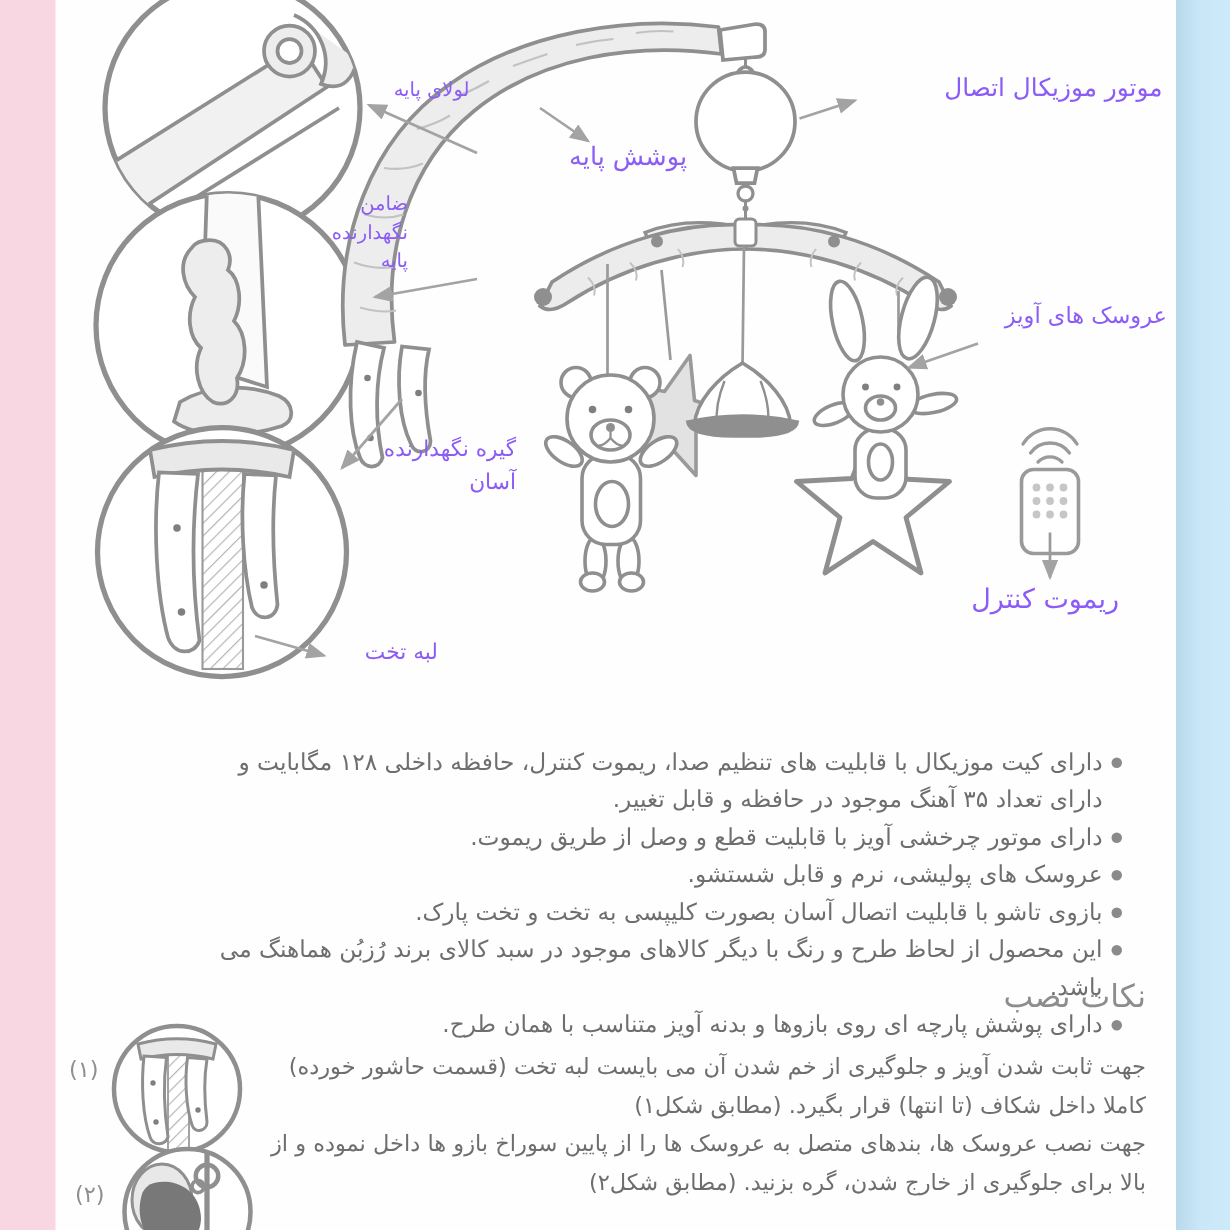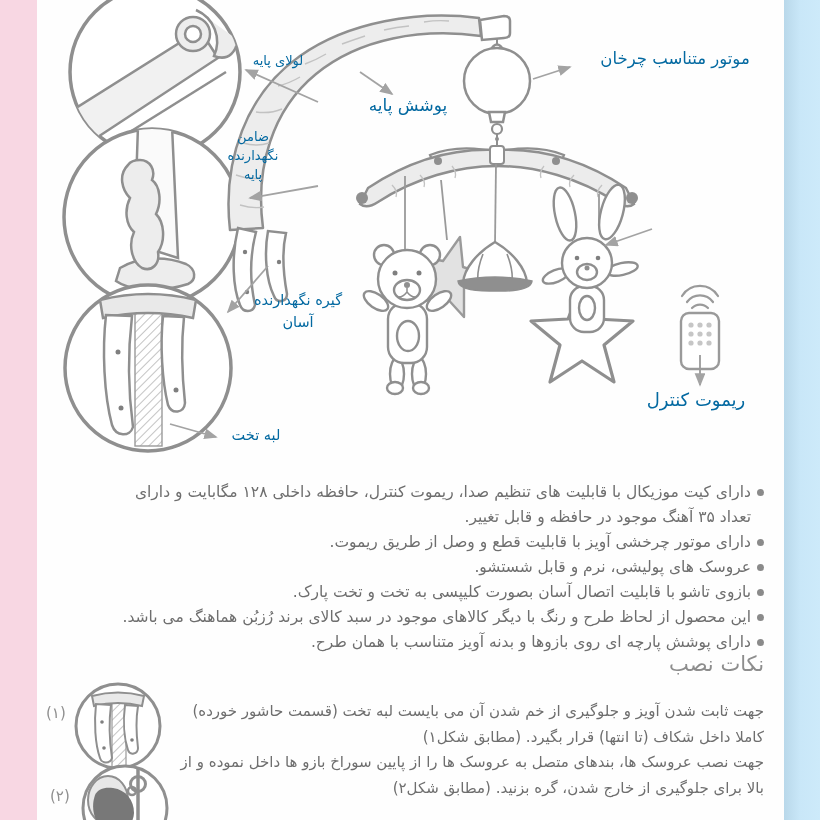--- a/index.html
+++ b/index.html
@@ -2,31 +2,31 @@
 <html lang="fa"><head>
 <meta charset="utf-8">
 <style>
   html,body{margin:0;padding:0;background:#ffffff;}
   #page{position:relative;width:820px;height:820px;overflow:hidden;background:#fefefe;
         font-family:"DejaVu Sans",sans-serif;}
   .stripe{position:absolute;top:0;height:820px;}
   #stripe-left{left:0;width:37px;background:#f8d7e3;}
   #stripe-right{right:0;width:36px;background:linear-gradient(90deg,#b9d8ea 0%,#c9e7f8 45%,#cdeafa 100%);}
   svg#art{position:absolute;left:0;top:0;pointer-events:none;}
-  .lbl{position:absolute;color:#0369a1;direction:rtl;text-align:center;line-height:1.35;}
+  .lbl{position:absolute;color:#8b5cf6;direction:rtl;line-height:1.35;}
   #label-hinge{left:243px;top:52px;width:70px;font-size:13px;}
   #label-arm-cover{left:358px;top:94px;width:100px;font-size:17px;}
-  #label-latch{left:221px;top:127px;width:64px;font-size:13px;line-height:19px;}
+  #label-latch{left:208px;top:127px;width:64px;font-size:13px;line-height:19px;}
   #label-clip{left:252px;top:289px;width:92px;font-size:14.5px;line-height:22px;}
   #label-bed-edge{left:220px;top:426px;width:72px;font-size:14.5px;}
   #label-motor{left:575px;top:48px;width:200px;font-size:16.5px;}
   #label-dolls{left:628px;top:200px;width:150px;font-size:15px;}
   #label-remote{left:646px;top:388px;width:100px;font-size:18px;}
   #features{position:absolute;top:480px;right:56px;left:112px;direction:rtl;
-            color:#6e6e6e;font-size:15.5px;line-height:25px;list-style:none;margin:0;padding:0;}
+            color:#6e6e6e;font-size:15.5px;line-height:25px;list-style:none;margin:16px;padding:0;}
   #features li{position:relative;padding-right:13px;}
   #features .bullet{position:absolute;right:0;top:9px;width:7px;height:7px;border-radius:50%;background:#8a8a8a;}
   #install-heading{position:absolute;top:652px;right:56px;left:400px;direction:rtl;text-align:right;
             color:#8d8d8d;font-size:21px;}
   #install-notes{position:absolute;top:699px;right:56px;left:166px;direction:rtl;
             color:#6e6e6e;font-size:15px;line-height:25.5px;}
   #install-notes p{margin:0;}
   .figlbl{position:absolute;color:#8f8f8f;font-size:15px;}
   #fig1-label{left:46px;top:704px;}
   #fig2-label{left:50px;top:787px;}
@@ -256,21 +256,22 @@
         <circle cx="132" cy="791" r="4" fill="none" stroke="#8f8f8f" stroke-width="2.5"></circle>
       </g>
     </g>
   </svg>
 
   <div class="lbl" id="label-hinge">لولای پایه</div>
   <div class="lbl" id="label-arm-cover">پوشش پایه</div>
   <div class="lbl" id="label-latch">ضامن نگهدارنده پایه</div>
   <div class="lbl" id="label-clip">گیره نگهدارنده آسان</div>
   <div class="lbl" id="label-bed-edge">لبه تخت</div>
-  <div class="lbl" id="label-motor">موتور متناسب چرخان</div>
+  <div class="lbl" id="label-motor">موتور موزیکال اتصال</div>
+  <div class="lbl" id="label-dolls">عروسک های آویز</div>
   <div class="lbl" id="label-remote">ریموت کنترل</div>
 
   <ul id="features">
     <li><span class="bullet"></span><span>دارای کیت موزیکال با قابلیت های تنظیم صدا، ریموت کنترل، حافظه داخلی ۱۲۸ مگابایت و دارای تعداد ۳۵ آهنگ موجود در حافظه و قابل تغییر.</span></li>
     <li><span class="bullet"></span><span>دارای موتور چرخشی آویز با قابلیت قطع و وصل از طریق ریموت.</span></li>
     <li><span class="bullet"></span><span>عروسک های پولیشی، نرم و قابل شستشو.</span></li>
     <li><span class="bullet"></span><span>بازوی تاشو با قابلیت اتصال آسان بصورت کلیپسی به تخت و تخت پارک.</span></li>
     <li><span class="bullet"></span><span>این محصول از لحاظ طرح و رنگ با دیگر کالاهای موجود در سبد کالای برند رُزبُن هماهنگ می باشد.</span></li>
     <li><span class="bullet"></span><span>دارای پوشش پارچه ای روی بازوها و بدنه آویز متناسب با همان طرح.</span></li>
   </ul>

